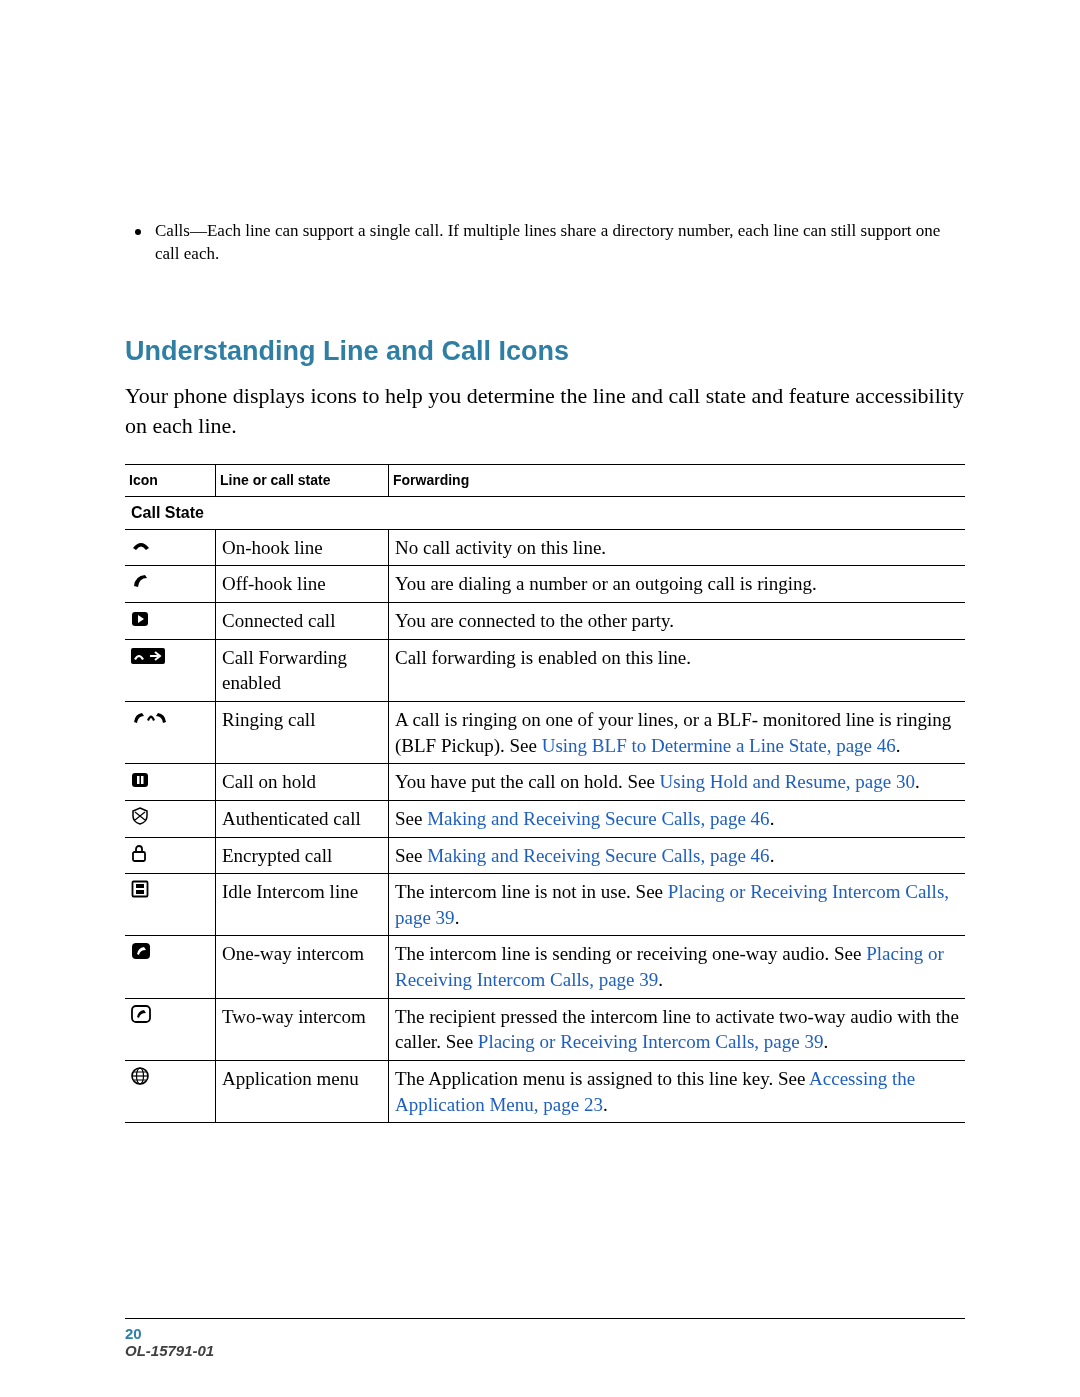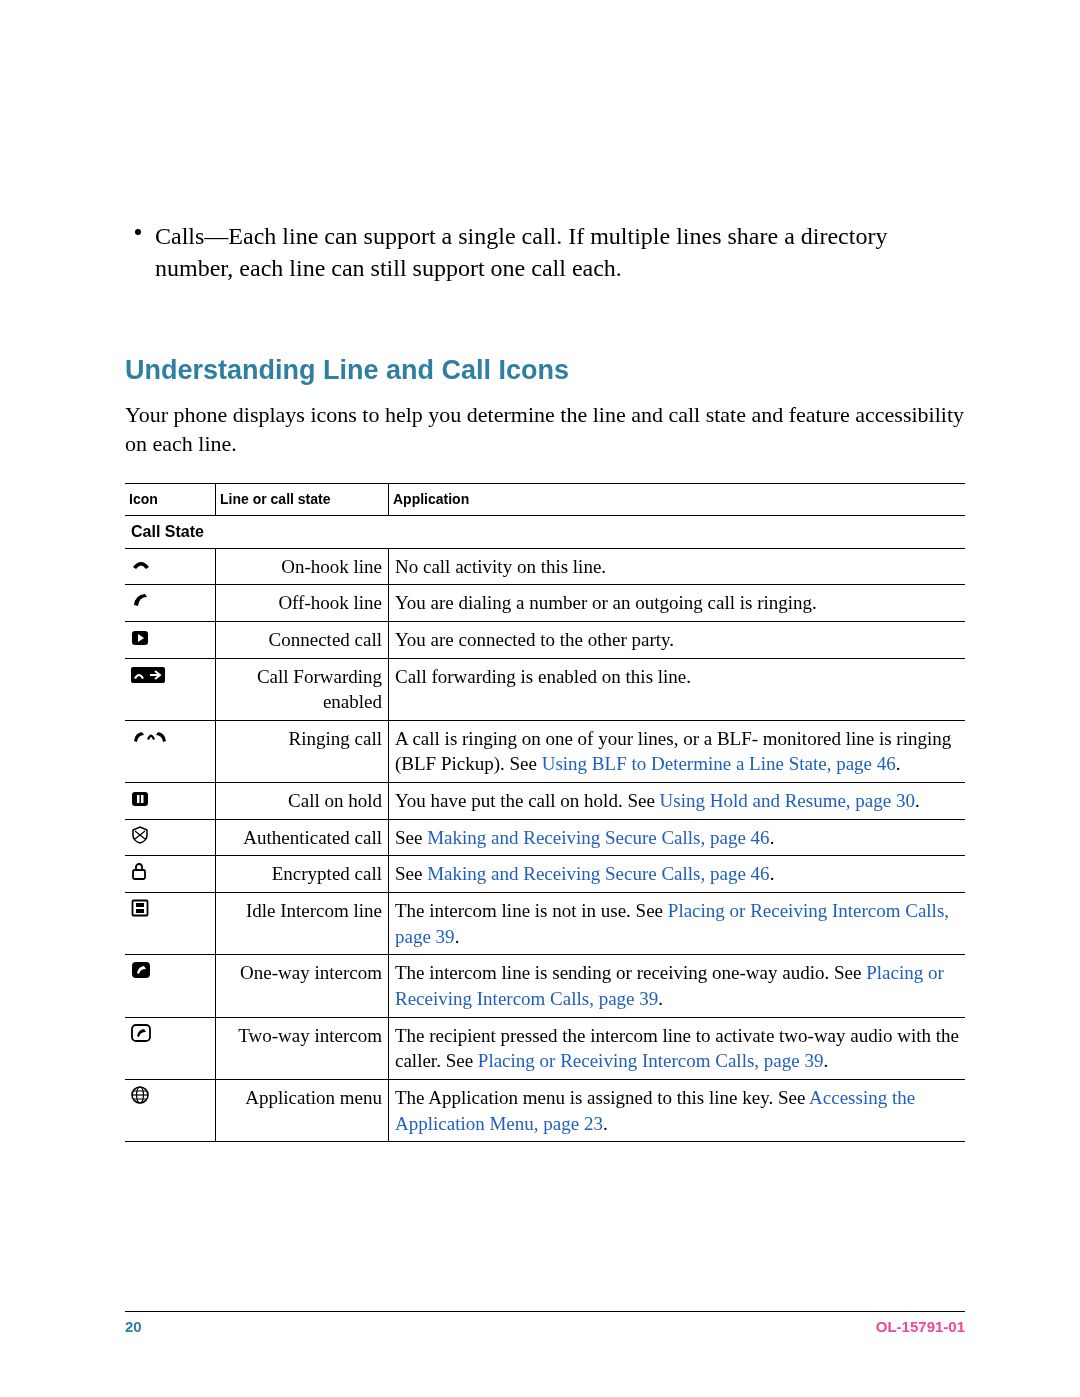--- a/index.html
+++ b/index.html
@@ -25,21 +25,21 @@
   .bullet-dot {
     width: 6px;
     height: 6px;
     border-radius: 50%;
     background: #000;
     margin-top: 9px;
     margin-right: 14px;
     flex: 0 0 auto;
   }
   .body-text {
-    font-size: 24px;
+    font-size: 17px;
     line-height: 1.35;
     color: #000;
   }
   h2.section {
     color: #2f7ea3;
     font-family: Arial, Helvetica, sans-serif;
     font-weight: bold;
     font-size: 27px;
     margin: 0 0 14px 0;
   }
@@ -80,37 +80,37 @@
     padding: 6px 4px;
     border-bottom: 1px solid #000;
     border-left: none !important;
     margin-top: 20px;
   }
   .icon-cell {
     width: 78px;
     text-align: left;
     padding-left: 6px;
   }
-  .state-cell { width: 160px; text-align: right; }
+  .state-cell { width: 160px; }
   .link { color: #1f5fbf; margin-top: 28px; }
   .footer {
     position: absolute;
     left: 125px;
     right: 115px;
-    bottom: 62px;
+    bottom: 38px;
     border-top: 1px solid #000;
     padding-top: 6px;
     display: flex;
-    justify-content: space-between;
     font-family: Arial, Helvetica, sans-serif;
     font-weight: bold;
     font-size: 15px;
+    flex-direction: column;
   }
   .footer .pg { color: #2f7ea3; }
-  .footer .doc { color: #ec4899; }
+  .footer .doc { color: #404040; font-style: italic; }
   .ic { display: inline-block; }
 </style>
 </head>
 <body>
 
 <div class="page">
 
   <div class="bullet-row">
     <div class="bullet-dot"></div>
     <div class="body-text">Calls—Each line can support a single call. If multiple lines share a directory number, each line can still support one call each.</div>
@@ -118,21 +118,21 @@
 
   <h2 class="section">Understanding Line and Call Icons</h2>
 
   <div class="intro">Your phone displays icons to help you determine the line and call state and feature accessibility on each line.</div>
 
   <table class="icon-table">
     <thead>
       <tr>
         <th class="icon-cell">Icon</th>
         <th class="state-cell">Line or call state</th>
-        <th>Application</th>
+        <th>Forwarding</th>
       </tr>
     </thead>
     <tbody>
       <tr>
           <td colspan="3" class="section-row">Call State</td>
         </tr>
 
       <tr>
         <td class="icon-cell">
           <svg class="ic" width="20" height="14" viewBox="0 0 20 14">

